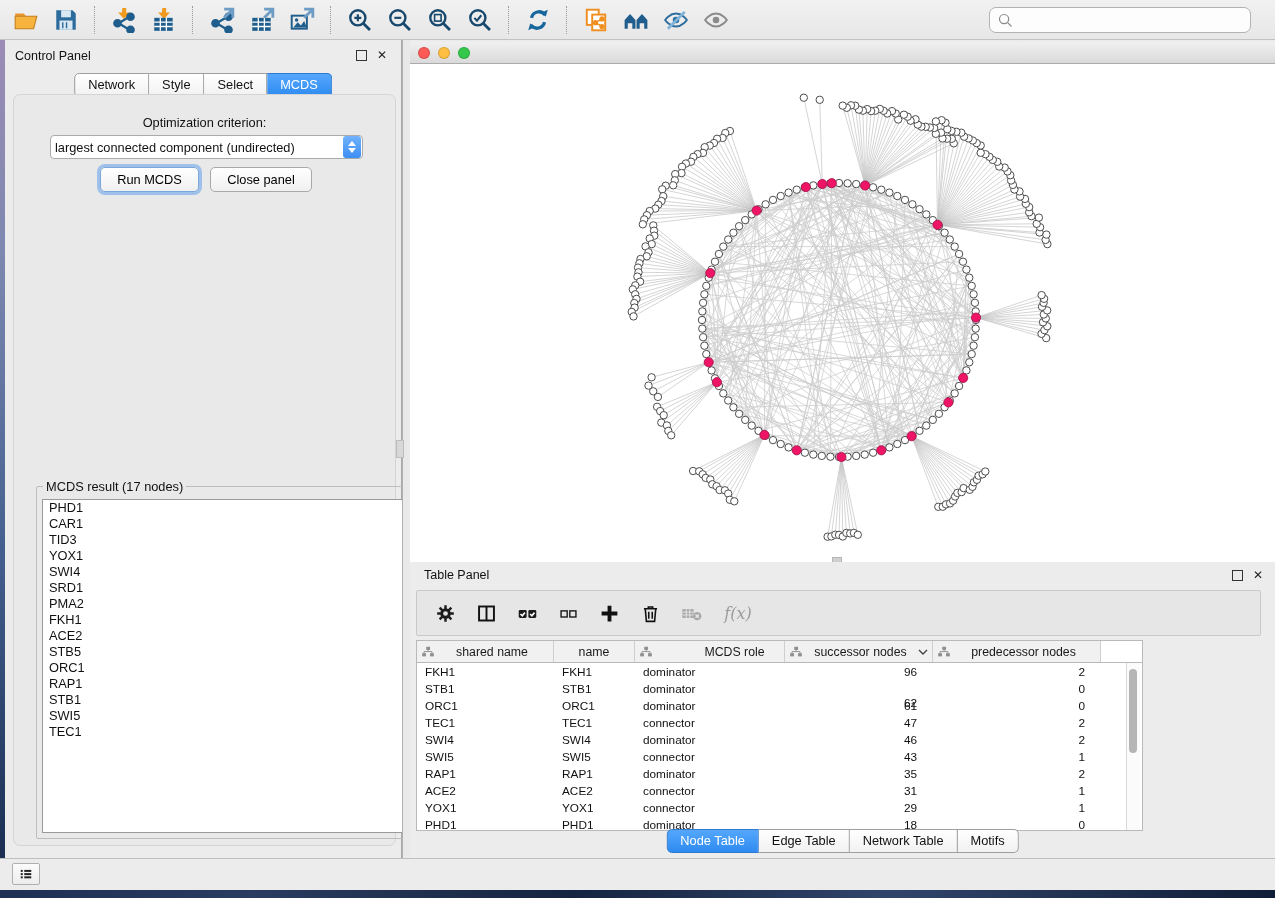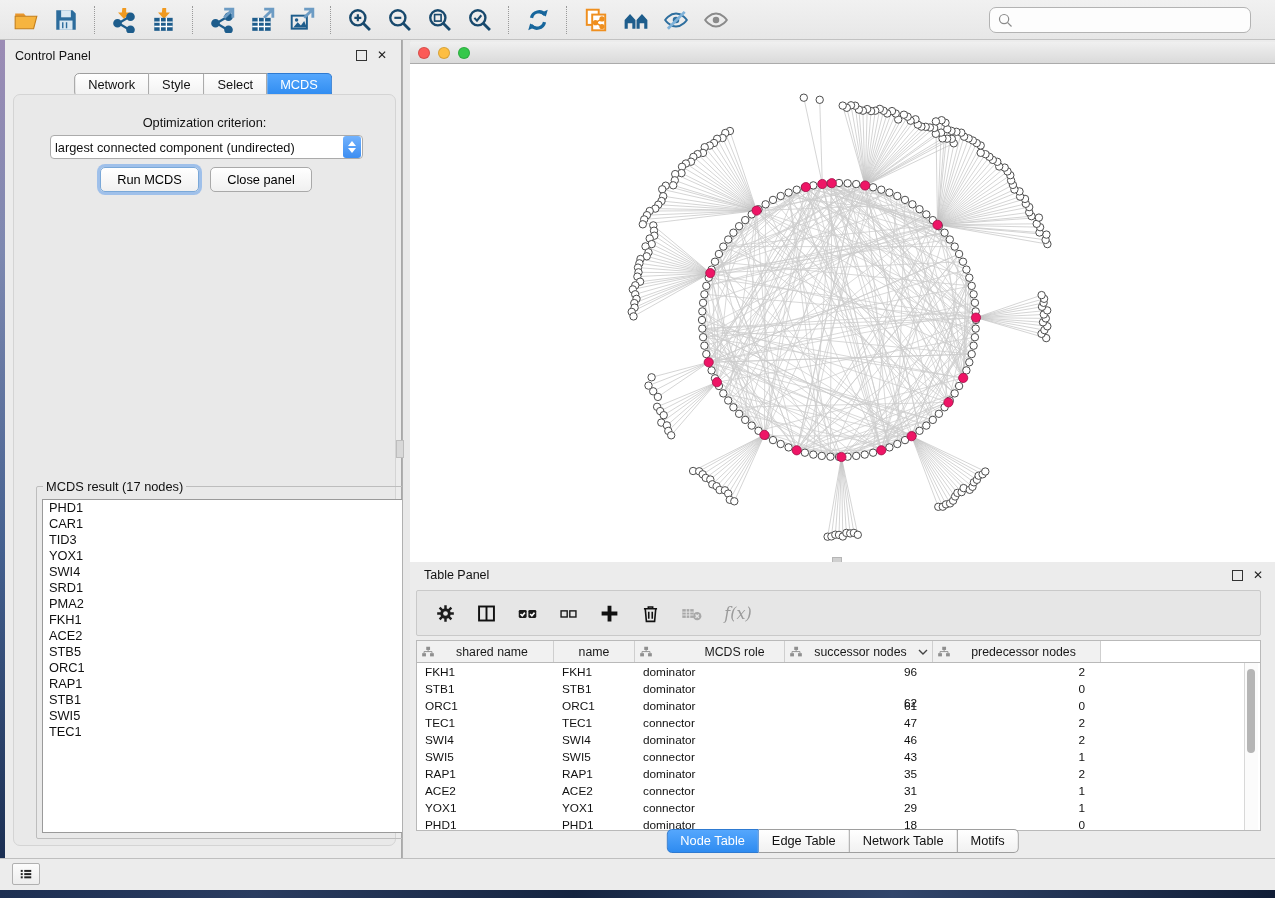--- a/index.html
+++ b/index.html
@@ -65,21 +65,21 @@
   
   .table-panel{position:absolute;left:410px;top:562px;width:865px;height:296px;background:#ececec;}
   .tp-title{position:absolute;left:14px;top:6px;font-size:12.5px;}
   .tp-float{right:32px;top:8px;} .tp-close{right:12px;top:7px;}
   .tp-toolbar{position:absolute;left:6px;top:28px;width:845px;height:46px;background:#e6e6e6;border:1px solid #c9c9c9;
               border-radius:2px;display:flex;align-items:center;padding-left:14px;gap:13px;box-sizing:border-box;}
   .tp-btn{width:28px;height:30px;border:none;background:transparent;display:flex;align-items:center;justify-content:center;padding:0;cursor:pointer;}
   .tp-btn svg{width:21px;height:21px;}
   .tp-btn.disabled{cursor:default;}
   .fx-label{font-family:"DejaVu Serif",serif;font-style:italic;font-size:16px;color:#9b9b9b;}
-  .data-table{position:absolute;left:6px;top:78px;width:845px;height:191px;background:#fff;border:1px solid #b9b9b9;box-sizing:border-box;overflow:hidden;}
+  .data-table{position:absolute;left:6px;top:78px;width:727px;height:191px;background:#fff;border:1px solid #b9b9b9;box-sizing:border-box;overflow:hidden;}
   .thead{display:flex;height:21px;border-bottom:1px solid #b9b9b9;background:#f1f1f1;}
   .th{display:flex;align-items:center;border-right:1px solid #cfcfcf;box-sizing:border-box;padding:0 4px;cursor:pointer;}
   .th .th-label{flex:1;text-align:center;font-size:12.3px;color:#1a1a1a;}
   .th svg.sitemap{width:14px;height:14px;flex:0 0 auto;}
   .th-fill{flex:1;background:#fff;border-right:none;}
   .trow{display:flex;height:17px;align-items:center;cursor:default;}
   .td{box-sizing:border-box;font-size:11.8px;padding:0 8px;white-space:nowrap;overflow:hidden;}
   .td.num{text-align:right;padding-right:16px;}
   .vscroll{position:absolute;right:2px;top:22px;width:13px;height:167px;background:#fbfbfb;border-left:1px solid #d8d8d8;}
   .vthumb{position:absolute;left:2px;top:6px;width:8px;height:84px;background:#b5b5b5;border-radius:4px;cursor:grab;}

